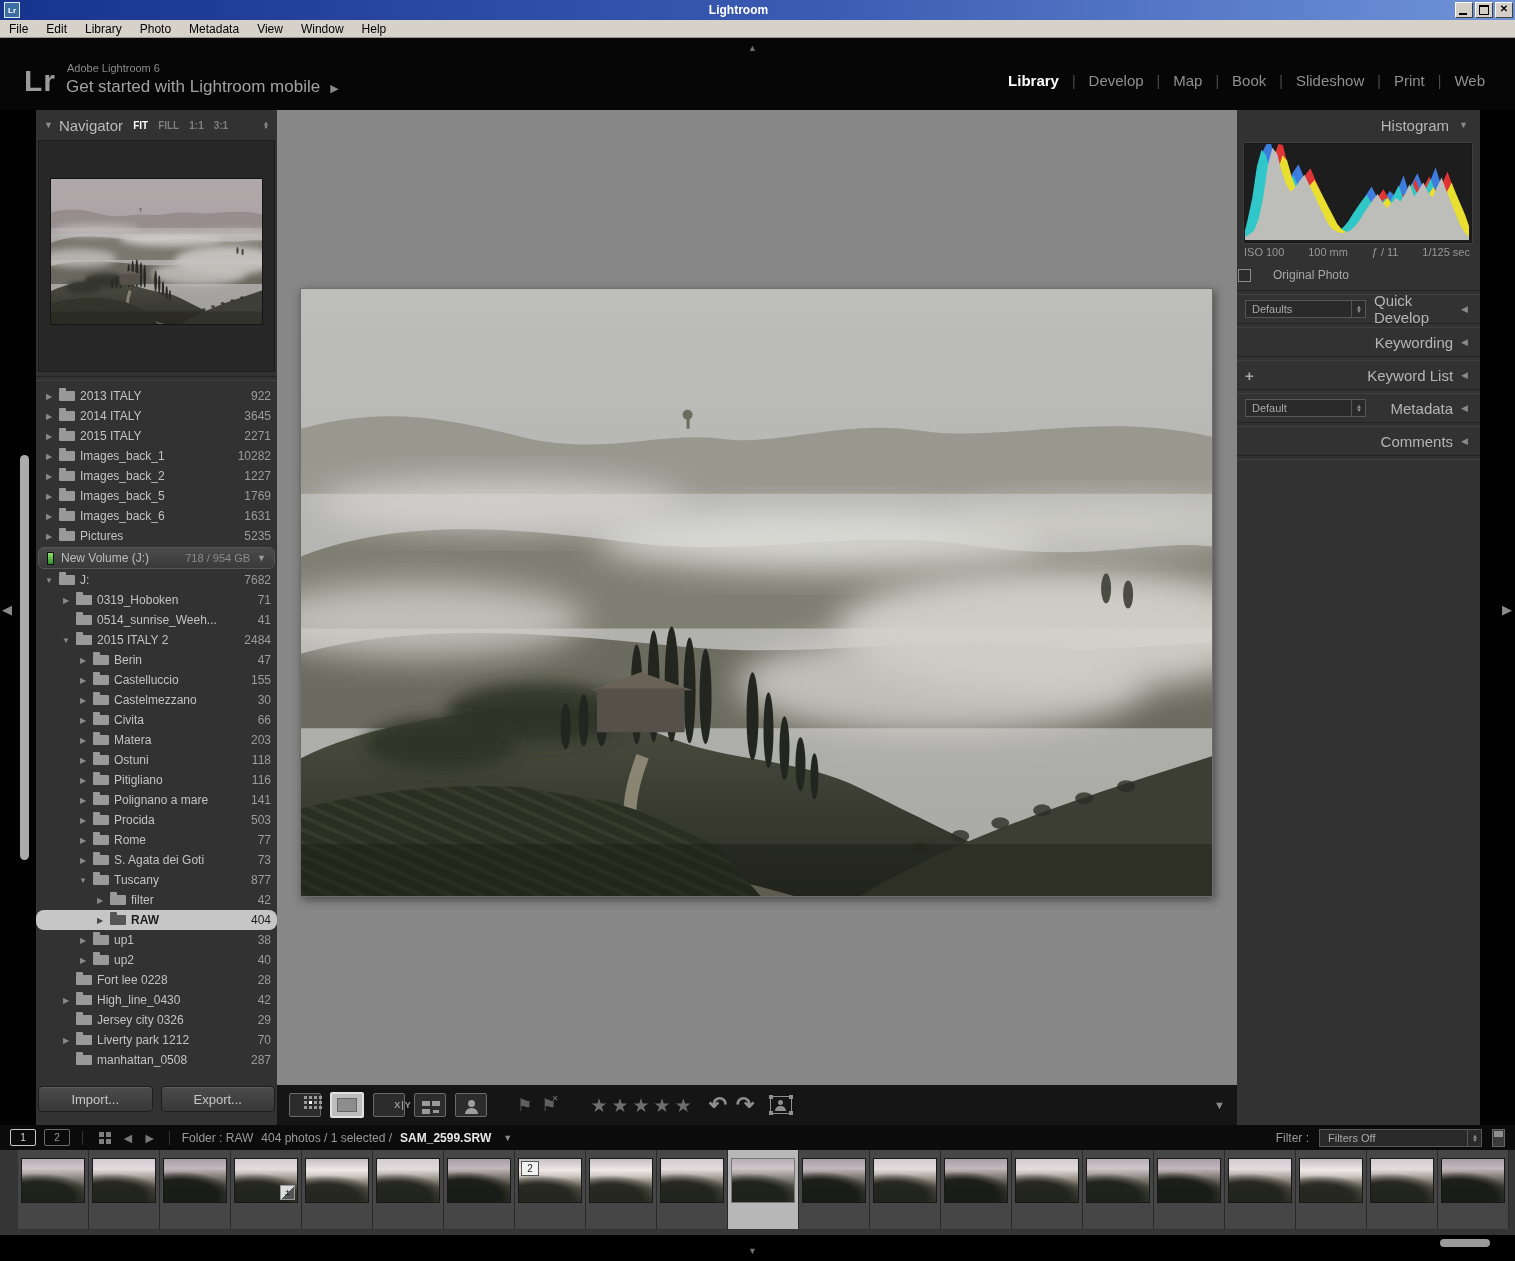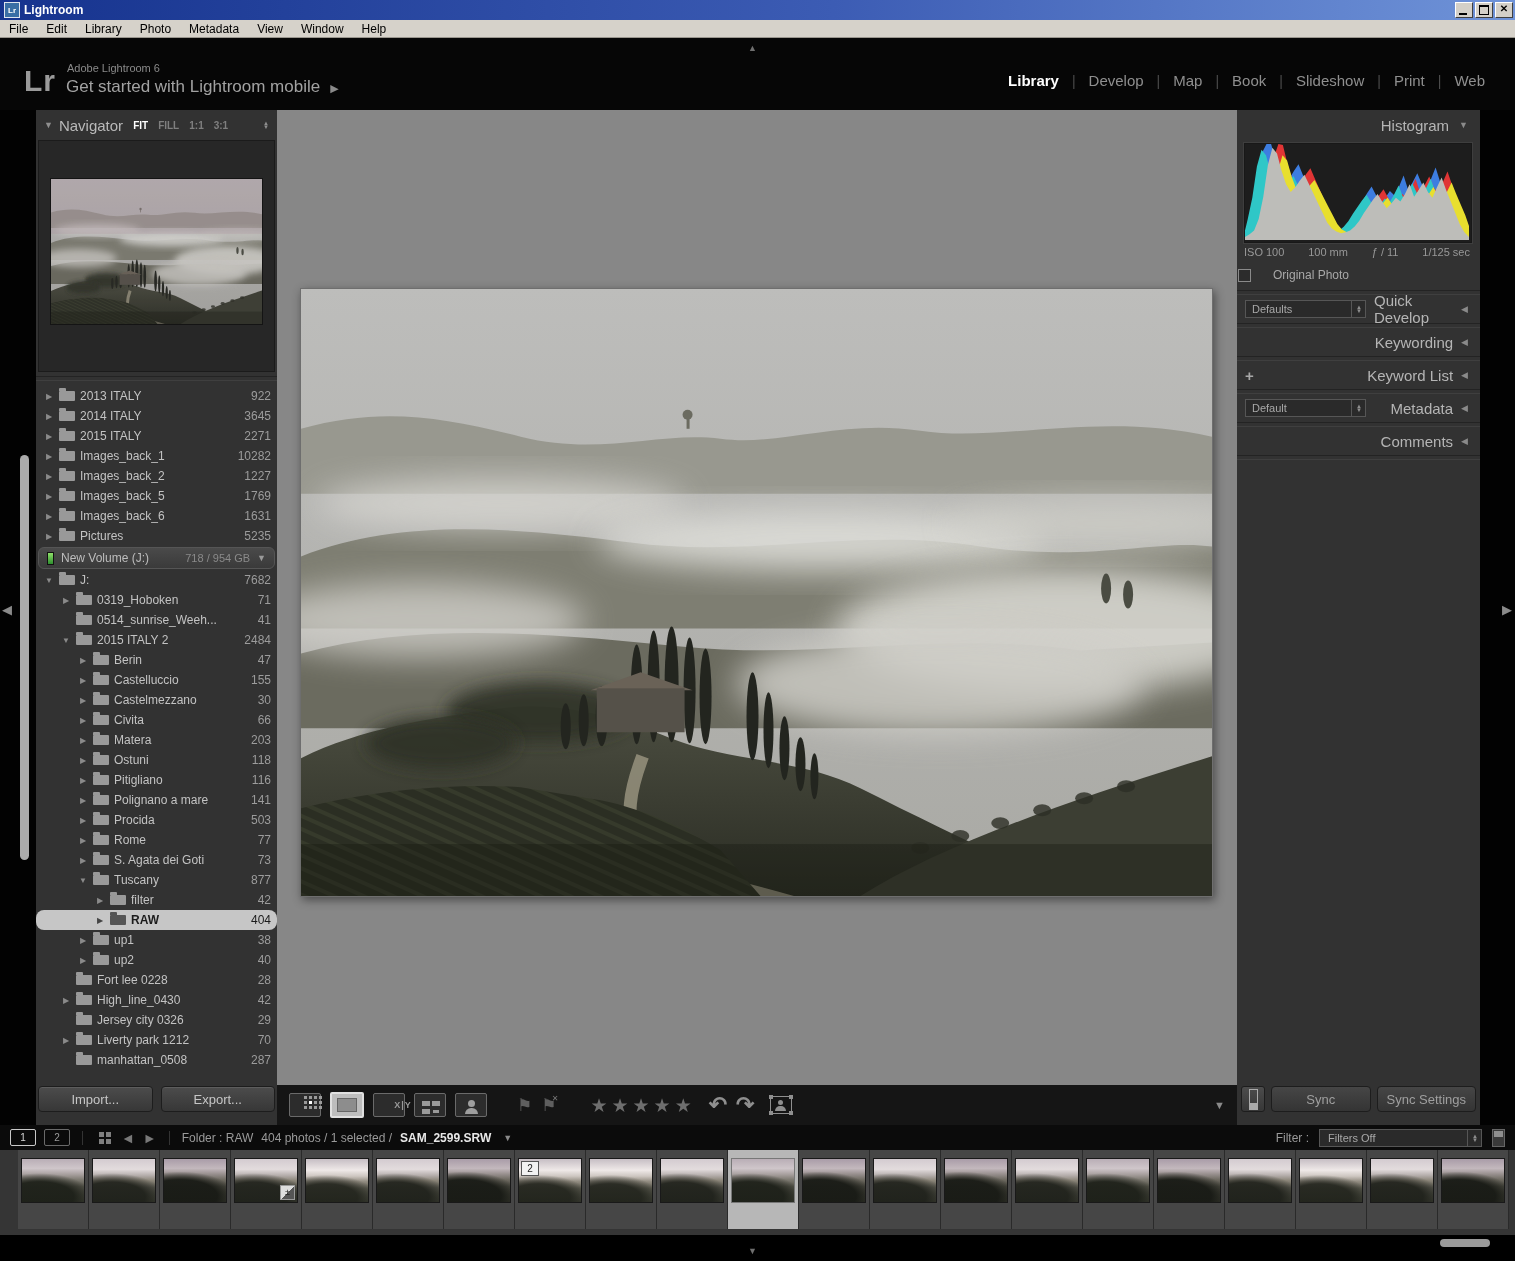--- a/index.html
+++ b/index.html
@@ -4,21 +4,21 @@
 <style>
   html,body{margin:0;padding:0;}
   body{width:1515px;height:1261px;background:#000;font-family:"Liberation Sans",sans-serif;
        position:relative;overflow:hidden;-webkit-font-smoothing:antialiased;}
   
   .titlebar{position:absolute;left:0;top:0;width:1515px;height:20px;
     background:linear-gradient(90deg,#16338e 0%,#3c5cb4 55%,#6f93d8 100%);
     display:flex;align-items:center;padding:0 2px;box-sizing:border-box;}
   .tb-ico{width:14px;height:14px;background:#3a6ea5;border:1px solid #dfe4ee;color:#fff;
     font-size:8px;font-weight:bold;display:flex;align-items:center;justify-content:center;margin:0 4px 0 2px;}
-  .tb-title{color:#fff;font-size:12px;font-weight:bold;flex:1;}
+  .tb-title{color:#fff;font-size:12px;font-weight:bold;flex:1;text-align:center;}
   .winbtn{width:16px;height:14px;background:#d4d0c8;border:1px solid;border-color:#fff #404040 #404040 #fff;
     margin-left:2px;font-size:9px;line-height:12px;text-align:center;color:#000;position:relative;}
   .winbtn.min::after{content:"";position:absolute;left:3px;right:5px;bottom:2px;height:2px;background:#000;}
   .winbtn.max::after{content:"";position:absolute;left:3px;top:2px;width:8px;height:7px;border:1px solid #000;border-top-width:2px;}
   .winbtn.close{font-weight:bold;font-size:10px;}
   
   .menubar{position:absolute;left:0;top:20px;width:1515px;height:18px;background:#d6d2ca;
     display:flex;align-items:center;border-bottom:1px solid #9a968e;box-sizing:border-box;}
   .menu-item{font-size:12px;color:#000;padding:0 9px;height:18px;line-height:18px;}
   
@@ -639,25 +639,20 @@
           <span class="sec-caret">◀</span>
         </div>
         <div class="groove"></div>
         <div class="rsec">
           <div class="rsec-left"></div>
           <span class="sec-title">Comments</span>
           <span class="sec-caret">◀</span>
         </div>
         <div class="groove"></div>
       </div>
-    <div class="sync-row">
-      <div class="sync-toggle"></div>
-      <div class="syncbtn">Sync</div>
-      <div class="syncbtn">Sync Settings</div>
-    </div>
   </div>
 
   <div class="right-strip">
     <span class="collapse-right">▶</span>
   </div>
 </div>
 
 <div class="fs-header">
   <span class="winnum active">1</span>
   <span class="winnum">2</span>

